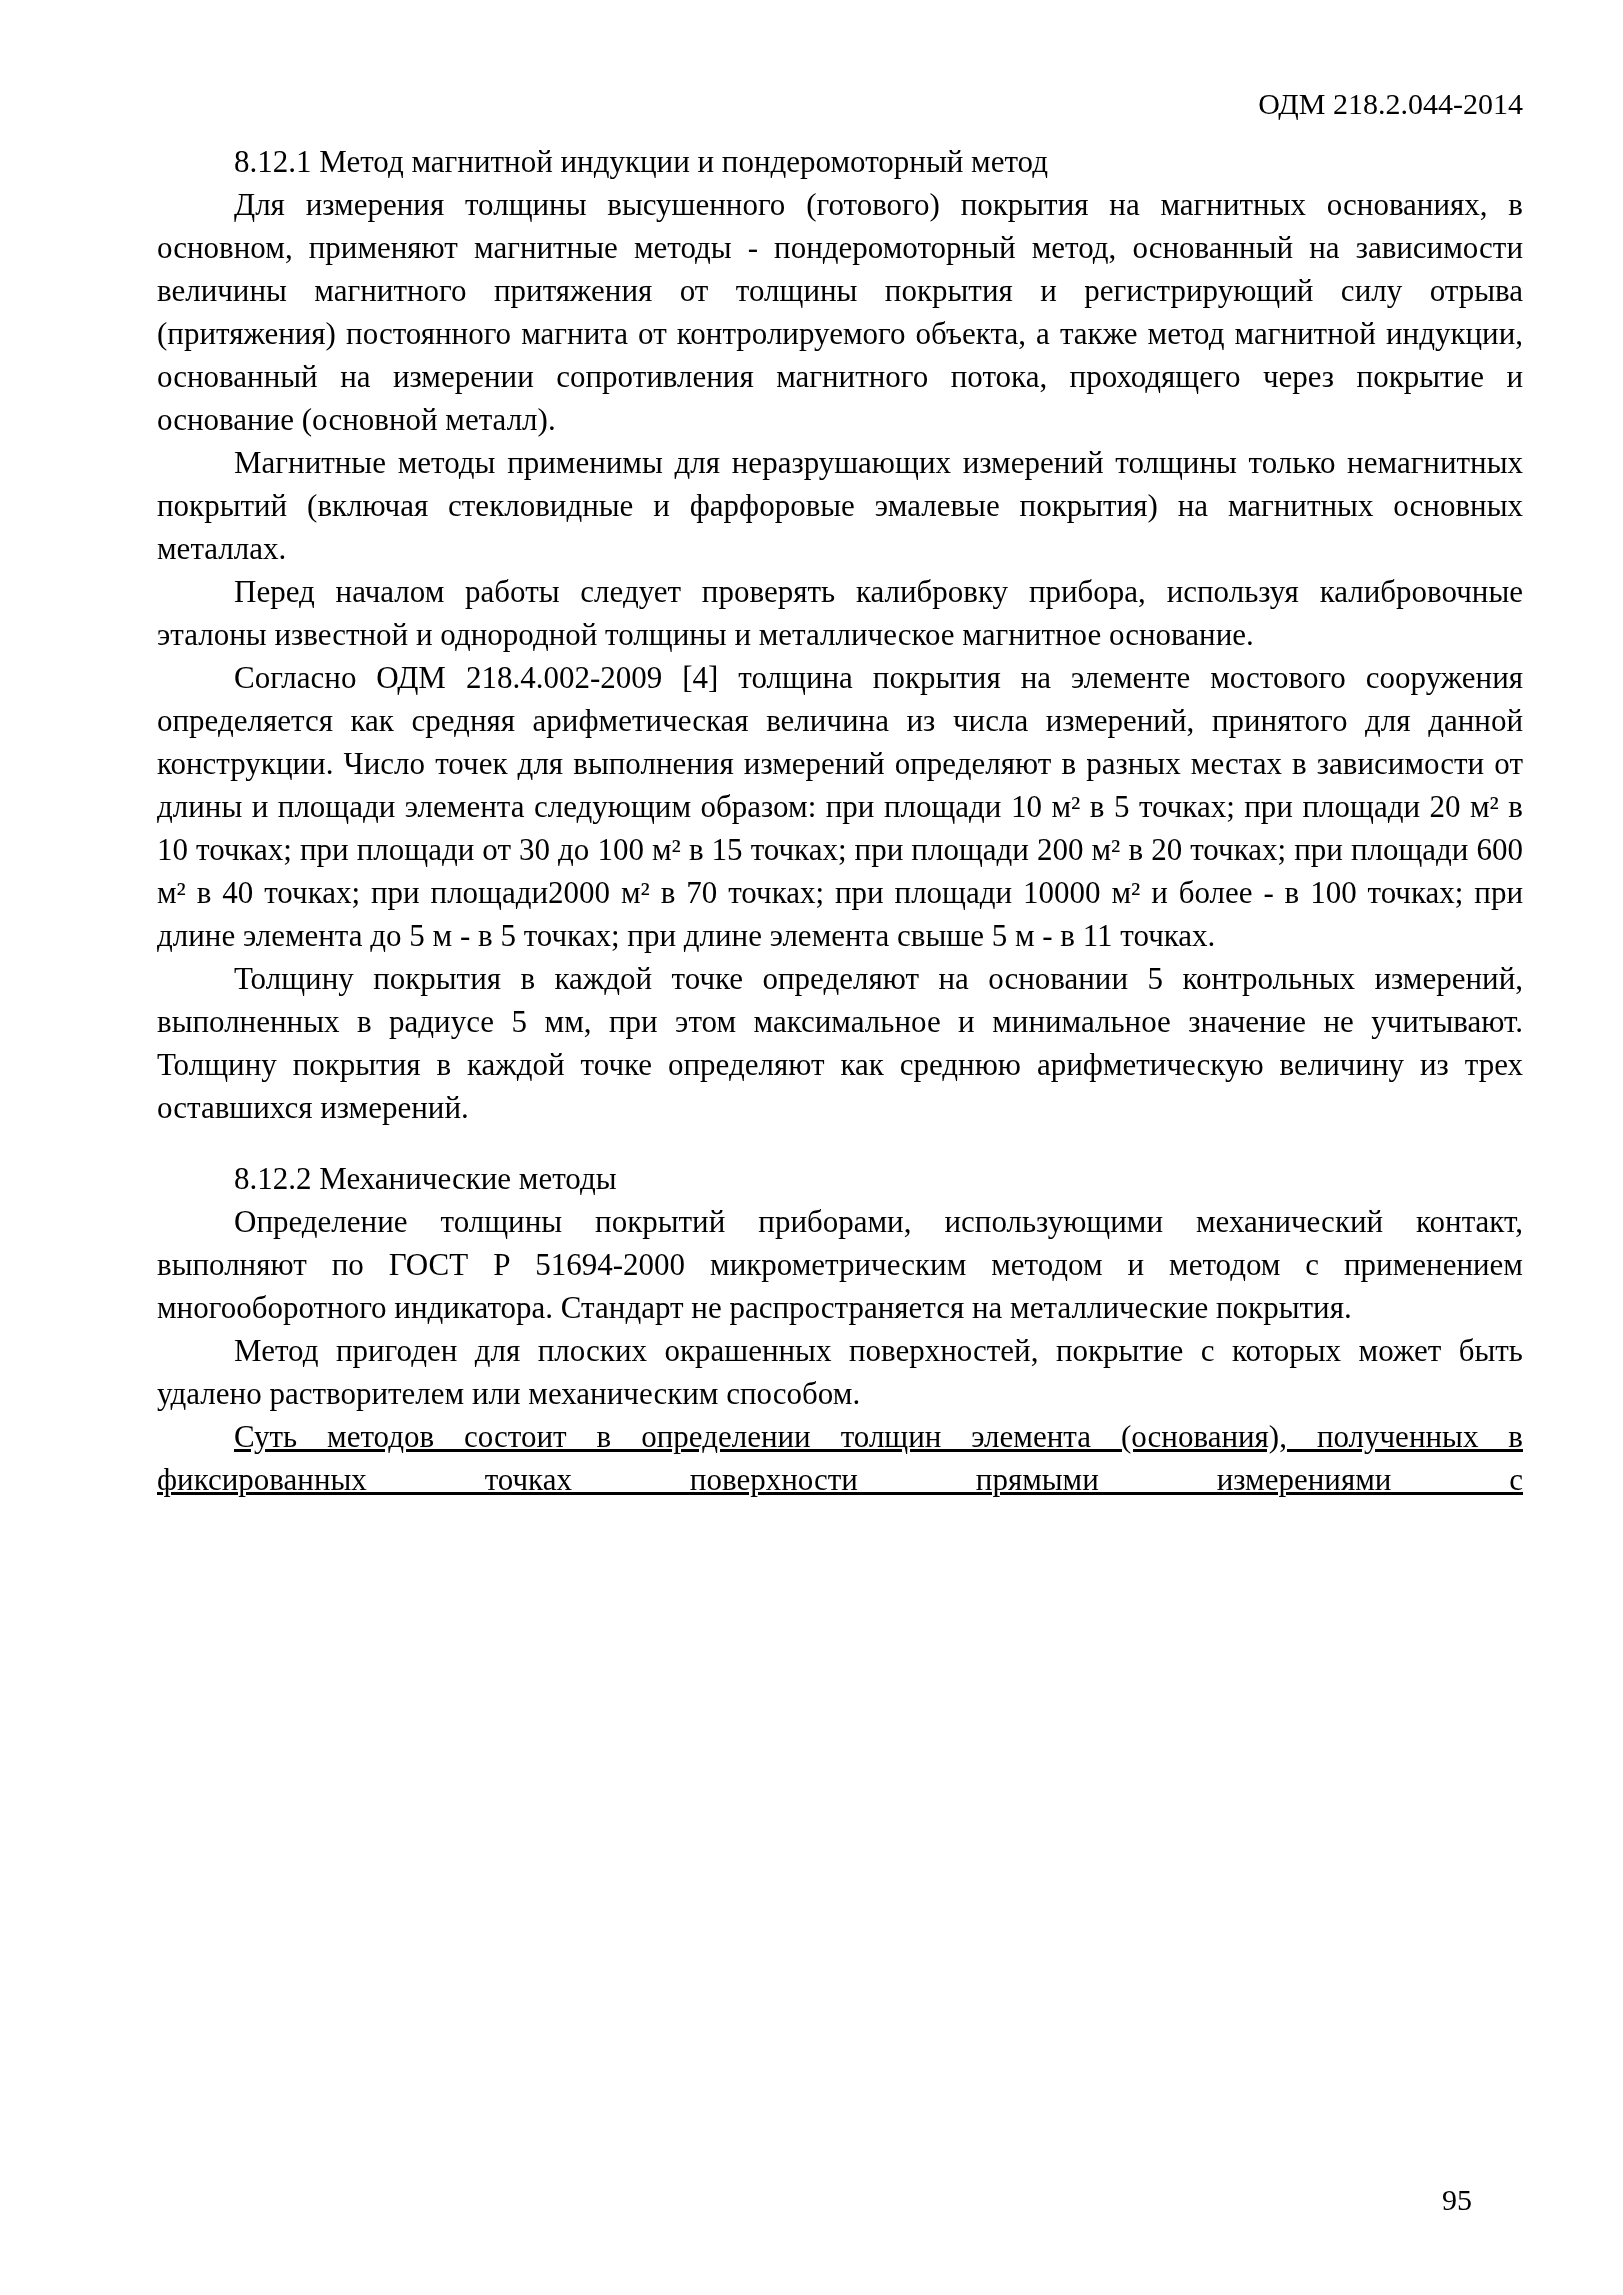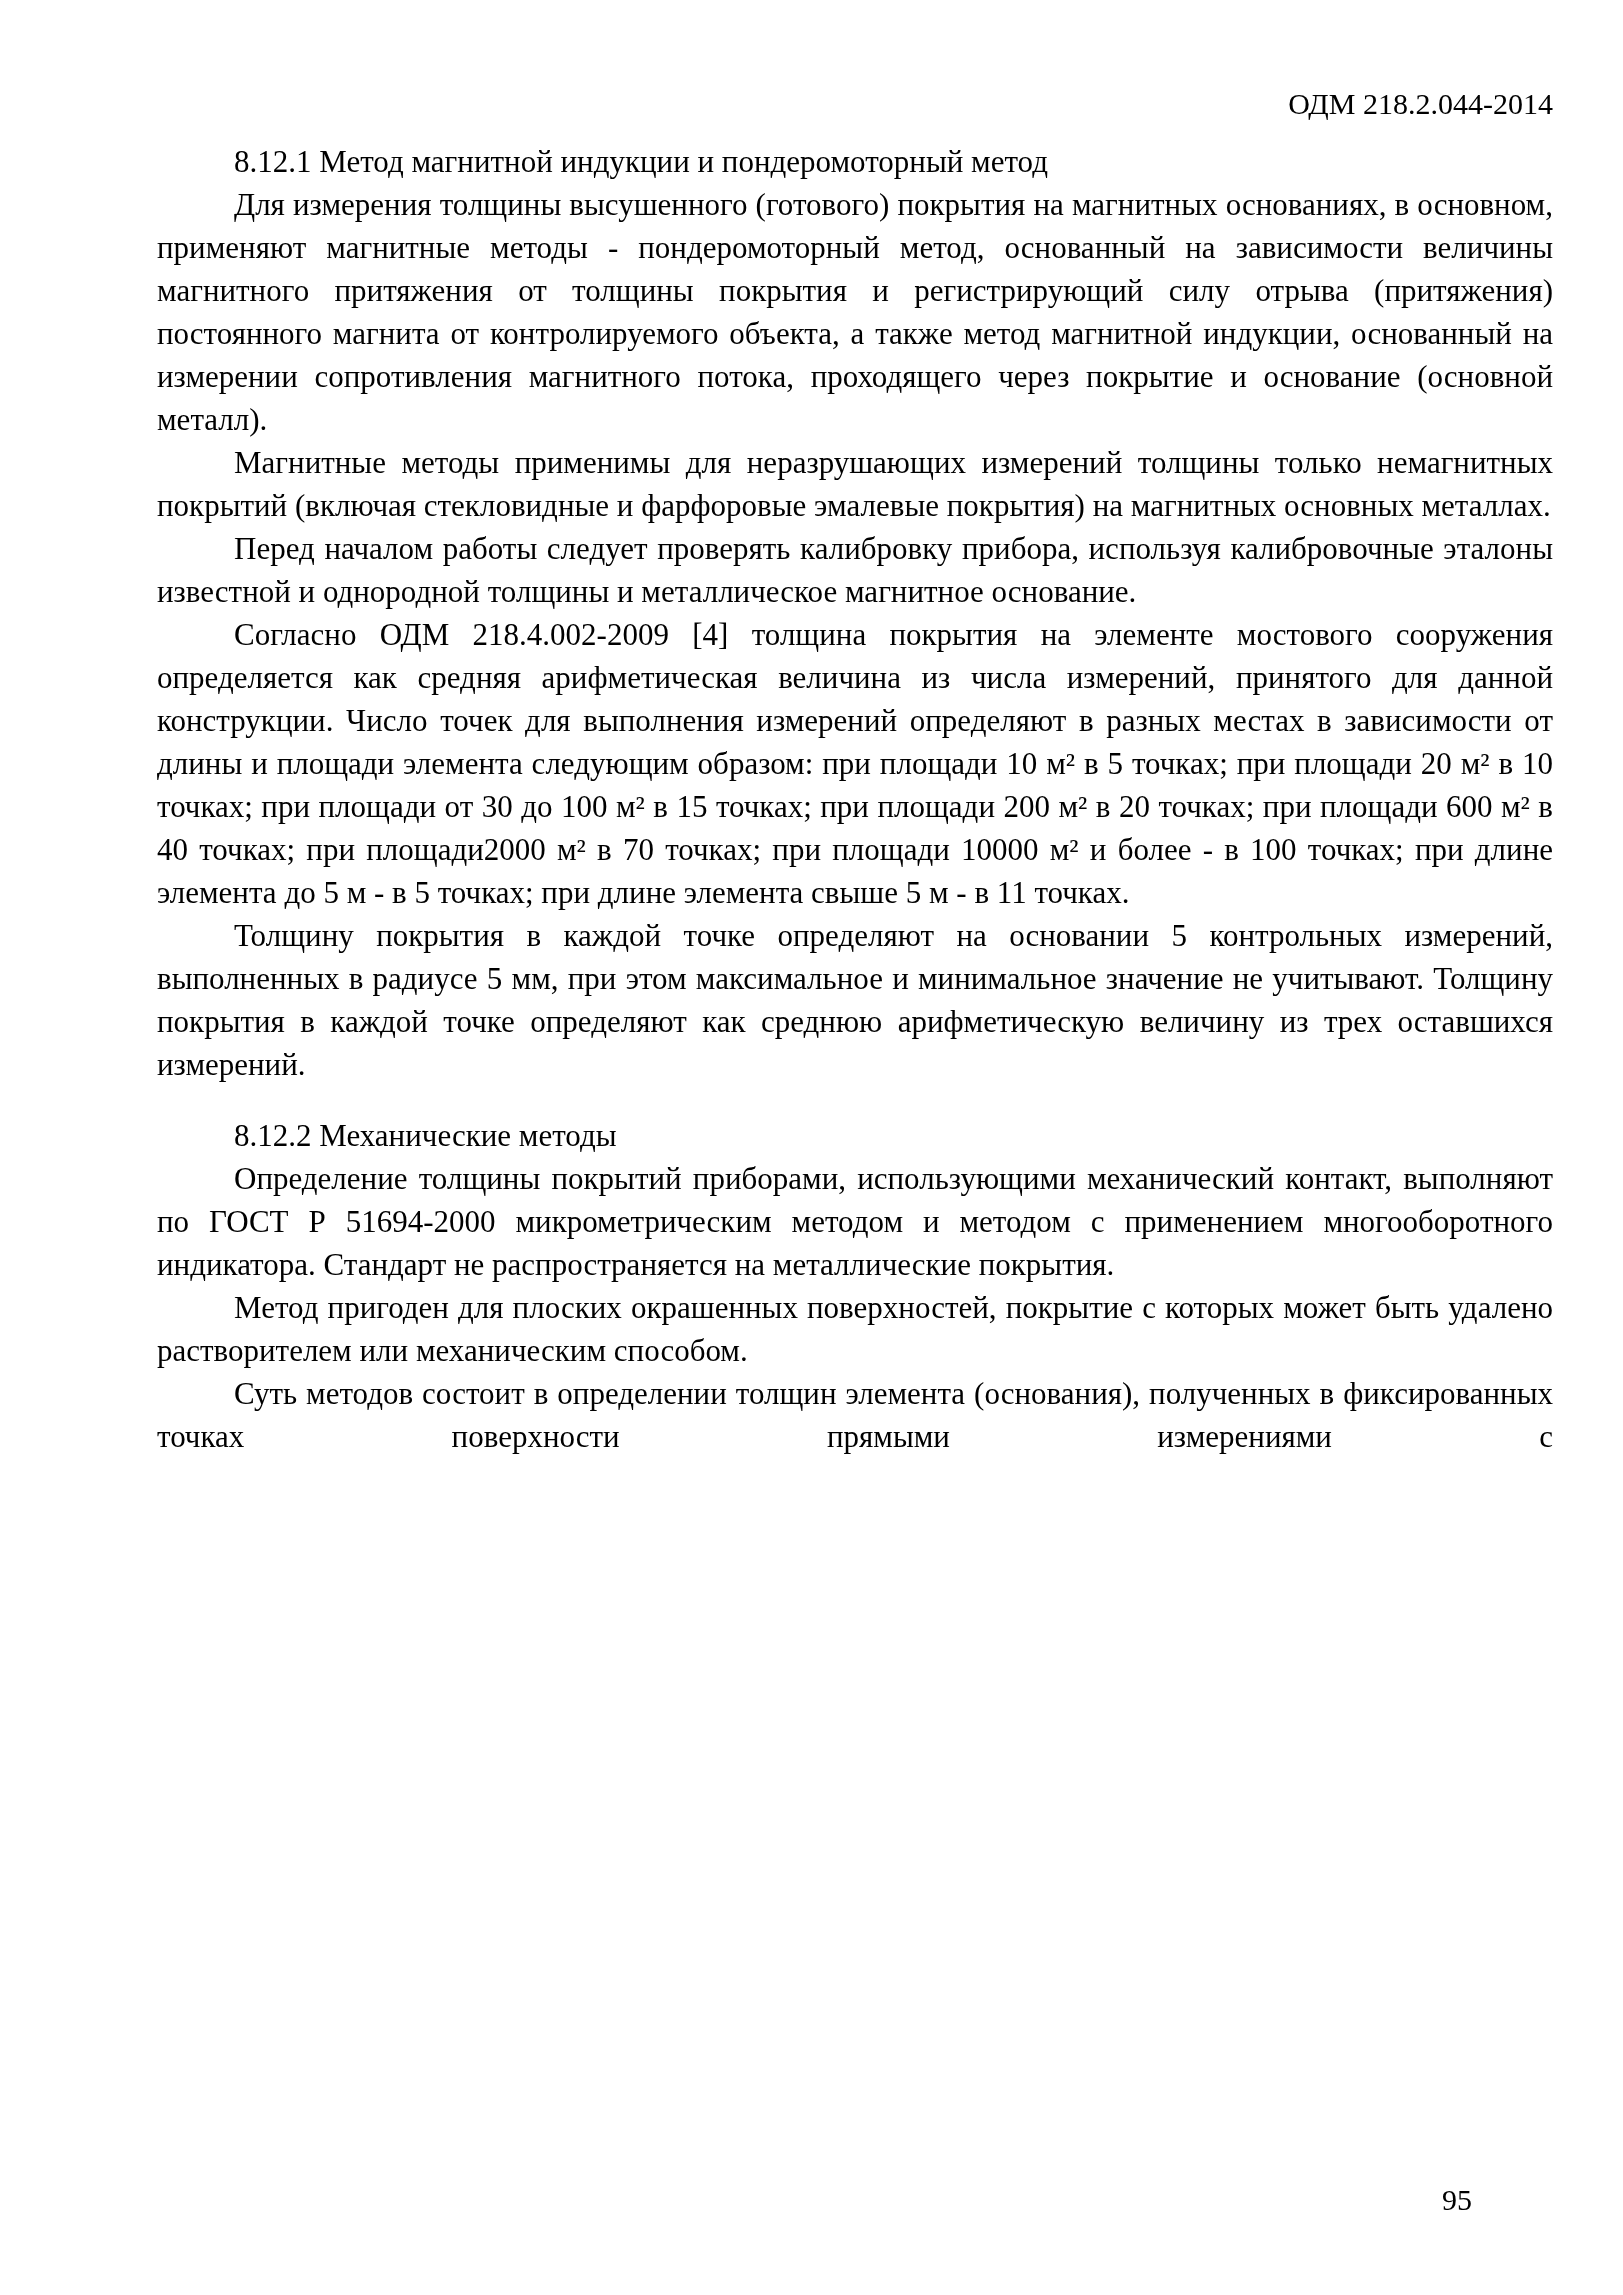--- a/index.html
+++ b/index.html
@@ -14,21 +14,21 @@
     font-family: "Liberation Serif", "DejaVu Serif", serif;
     color: #000000;
   }
   .page {
     position: absolute;
     top: 0;
     left: 0;
     width: 1623px;
     height: 2295px;
     box-sizing: border-box;
-    padding: 85px 70px 0 157px;
+    padding: 85px 100px 0 157px;
   }
   .doc-header {
     text-align: right;
     font-size: 30px;
     line-height: 37px;
     margin: 0 0 18.3px 0;
   }
   .section-heading {
     font-size: 31px;
     line-height: 43px;
@@ -41,20 +41,21 @@
   }
   p.body-par {
     font-size: 31px;
     line-height: 43px;
     margin: 0;
     text-indent: 77px;
     text-align: justify;
   }
   p.body-par.fill-last {
     text-align-last: justify;
+    text-decoration: underline;
   }
   .page-number {
     position: absolute;
     right: 151px;
     bottom: 77px;
     font-size: 30px;
     line-height: 37px;
   }
 </style>
 </head>

